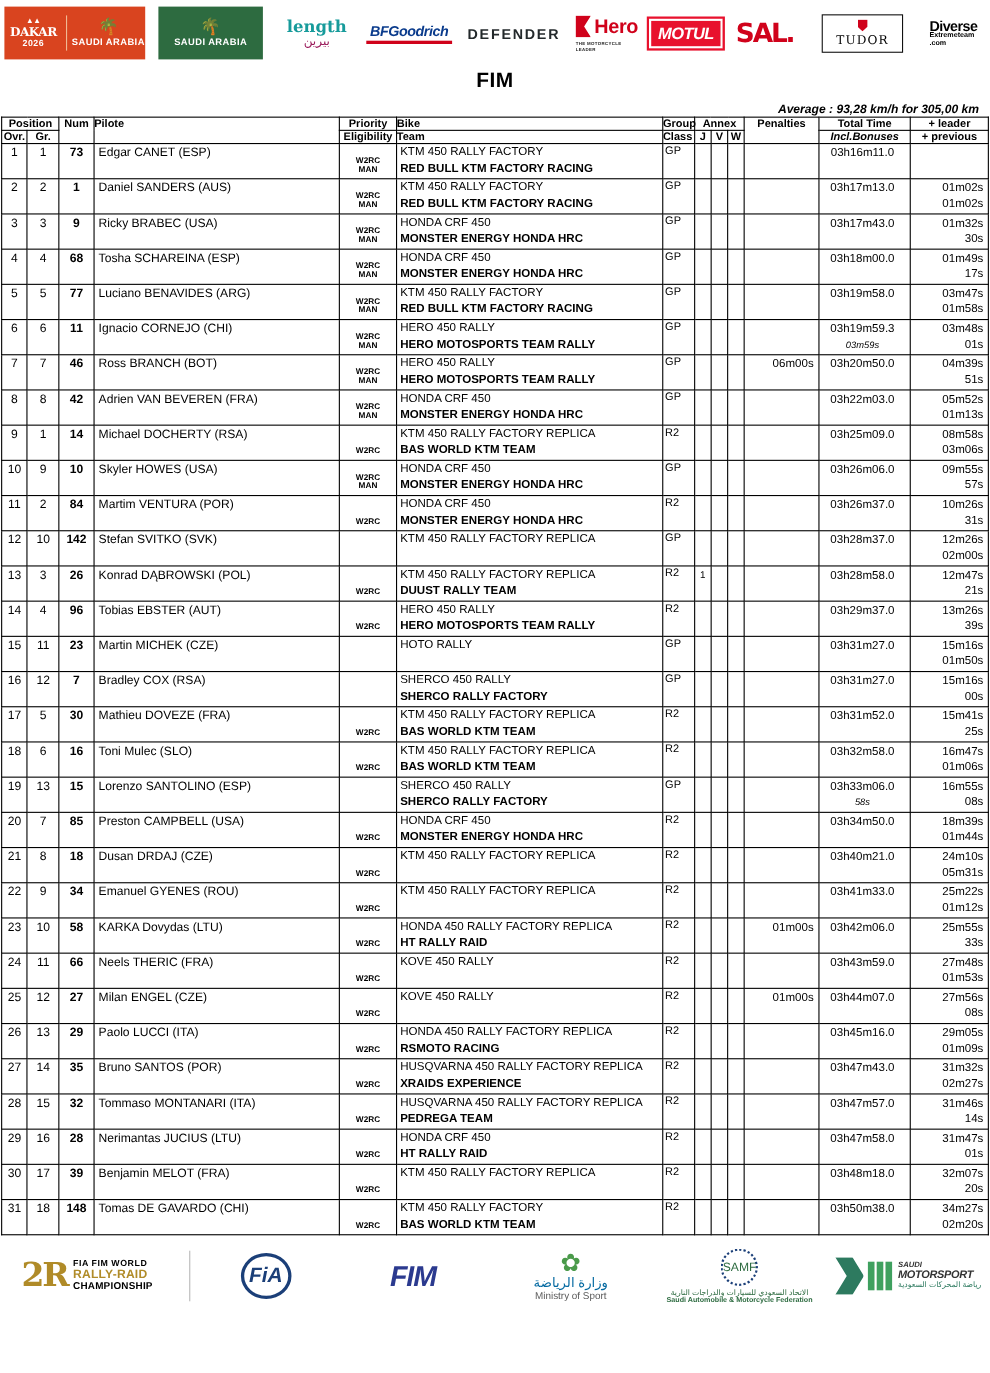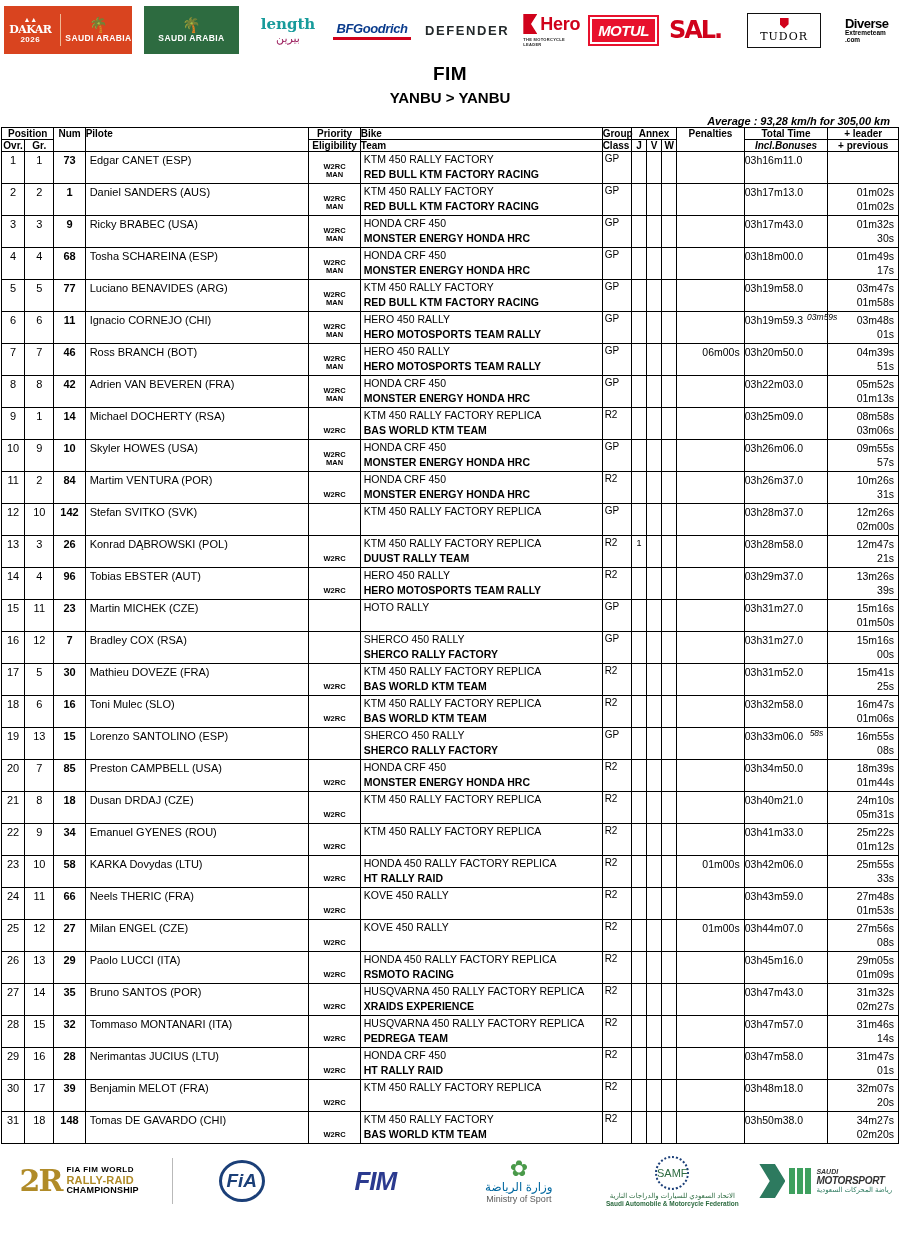--- a/index.html
+++ b/index.html
@@ -167,21 +167,21 @@
   .ln1{font-size:10.5px;line-height:12px;padding:1px 3px 0 3px;white-space:nowrap;overflow:hidden;}
   .ln2{font-size:10.5px;line-height:12px;padding:0 3px 1px 3px;font-weight:bold;white-space:nowrap;overflow:hidden;}
 
   .pos{text-align:center;font-size:11px;padding-top:2px;}
   .num{text-align:center;font-size:11px;font-weight:bold;padding-top:2px;}
   .pil{font-size:11px;padding:2px 0 0 4px;}
   .grp{font-size:10px;padding:1px 0 0 2px;}
   .annex{text-align:center;font-size:9px;padding-top:2px;}
   .pen{text-align:right;font-size:10.5px;padding:2px 4px 0 0;}
   .tot{
-    display:flex;justify-content:space-between;
+    display:flex;flex-direction:column;justify-content:space-between;
     height:29px;box-sizing:border-box;text-align:center;
   }
   .tot-main{font-size:10.5px;line-height:13px;padding:2px 4px 0 0;}
   .tot-bonus{font-size:8.5px;font-style:italic;line-height:11px;padding:0 4px 1px 0;}
   .gap{
     display:flex;flex-direction:column;justify-content:space-between;
     height:29px;box-sizing:border-box;text-align:right;
   }
   .gap-l{font-size:10.5px;line-height:13px;padding:2px 4px 0 0;}
   .gap-p{font-size:10.5px;line-height:11px;padding:0 4px 1px 0;}
@@ -319,21 +319,20 @@
   <div class="sp-cell" style="margin-left:14px;">
     <div class="wega">
       <div class="wega-t">WEGA</div>
       <div class="wega-b">ORIGINAL QUALITY</div>
     </div>
   </div>
 </div>
 
 <div class="titles">
   <div class="t-fim">FIM</div>
-  <div class="t-route">YANBU &gt; YANBU</div>
 </div>
 <div class="t-avg">Average : 93,28 km/h for 305,00 km</div>
 
 <table class="results">
   <colgroup>
     <col class="c-ovr">
       <col class="c-gr">
       <col class="c-num">
       <col class="c-pil">
       <col class="c-pri">

